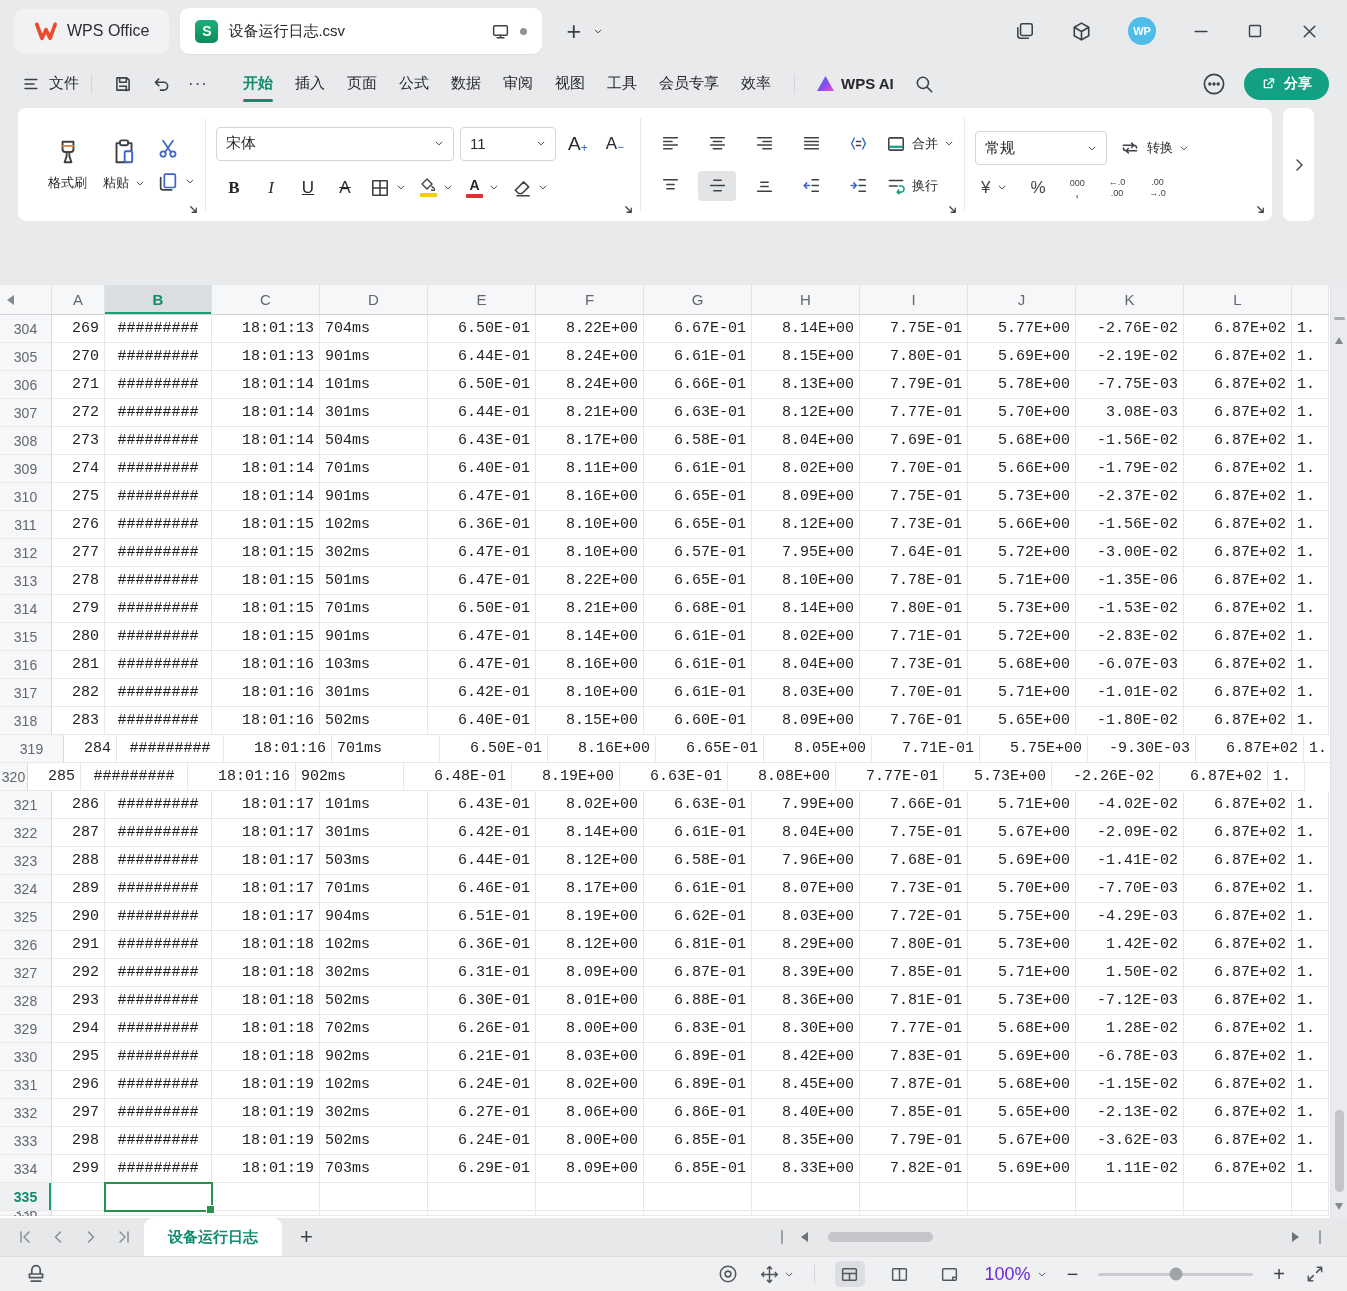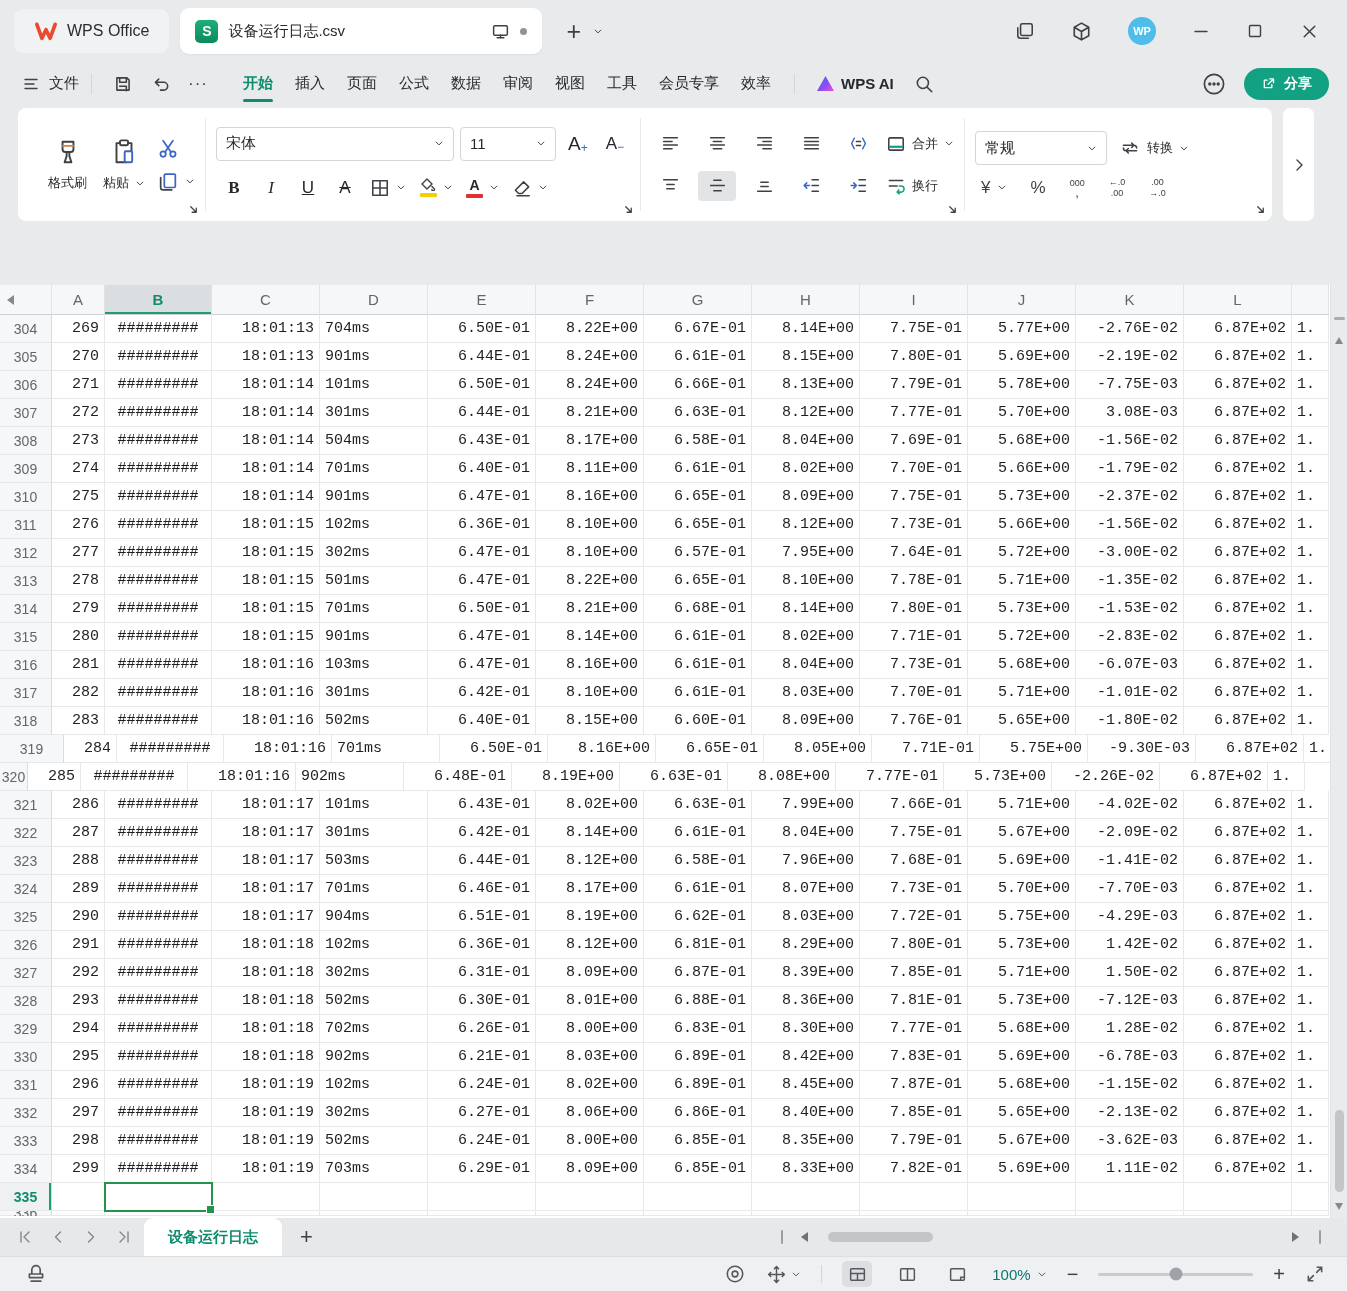--- a/index.html
+++ b/index.html
@@ -110,21 +110,21 @@
   .hsb .bar{position:absolute;top:12px;width:2px;height:14px;background:#9b9ea2;border-radius:1px}
   .hsb .tri{position:absolute;top:14px;width:0;height:0}
   .hs-thumb{position:absolute;left:53px;top:14px;width:105px;height:10px;border-radius:5px;background:#c3c5c8}
   
   #statusbar{position:absolute;top:1256px;left:0;right:0;height:35px;background:#eff0f2;
              border-top:1px solid #dcdee0;display:flex;align-items:center;box-sizing:border-box}
   #statusbar .ic{stroke:#54575c}
   .sb-right{margin-left:auto;display:flex;align-items:center;gap:20px;padding-right:22px}
   .viewbtn{width:30px;height:26px;display:flex;align-items:center;justify-content:center;border-radius:5px}
   .viewbtn.active{background:#dcdee1}
-  .zoom-label{font-size:15px;color:#0f766e}
+  .zoom-label{font-size:18px;color:#6d28d9}
   .sl-track{width:155px;height:3px;background:#c9cbce;border-radius:2px;position:relative}
   .sl-fill{width:50%;height:3px;background:#3c6db8;border-radius:2px}
   .sl-knob{position:absolute;left:50%;top:50%;transform:translate(-50%,-50%);width:13px;height:13px;
            border-radius:50%;background:#9fa2a6}
   .pm{font-size:20px;color:#3c3f44;line-height:1}
 </style>
 </head>
 <body>
 
 <div id="titlebar">
@@ -657,21 +657,21 @@
         <div class="cell r" style="width: 53px;">278</div>
         <div class="cell c" style="width: 107px;">#########</div>
         <div class="cell r" style="width: 108px;">18:01:15</div>
         <div class="cell l" style="width: 108px;">501ms</div>
         <div class="cell r" style="width: 108px;">6.47E-01</div>
         <div class="cell r" style="width: 108px;">8.22E+00</div>
         <div class="cell r" style="width: 108px;">6.65E-01</div>
         <div class="cell r" style="width: 108px;">8.10E+00</div>
         <div class="cell r" style="width: 108px;">7.78E-01</div>
         <div class="cell r" style="width: 108px;">5.71E+00</div>
-        <div class="cell r" style="width: 108px;">-1.35E-02</div>
+        <div class="cell r" style="width: 108px;">-1.35E-06</div>
         <div class="cell r" style="width: 108px;">6.87E+02</div>
         <div class="cell l" style="width: 37px;">1.</div>
       </div>
       <div class="grow">
         <div class="rowh" style="width: 52px;">314</div>
         <div class="cell r" style="width: 53px;">279</div>
         <div class="cell c" style="width: 107px;">#########</div>
         <div class="cell r" style="width: 108px;">18:01:15</div>
         <div class="cell l" style="width: 108px;">701ms</div>
         <div class="cell r" style="width: 108px;">6.50E-01</div>

